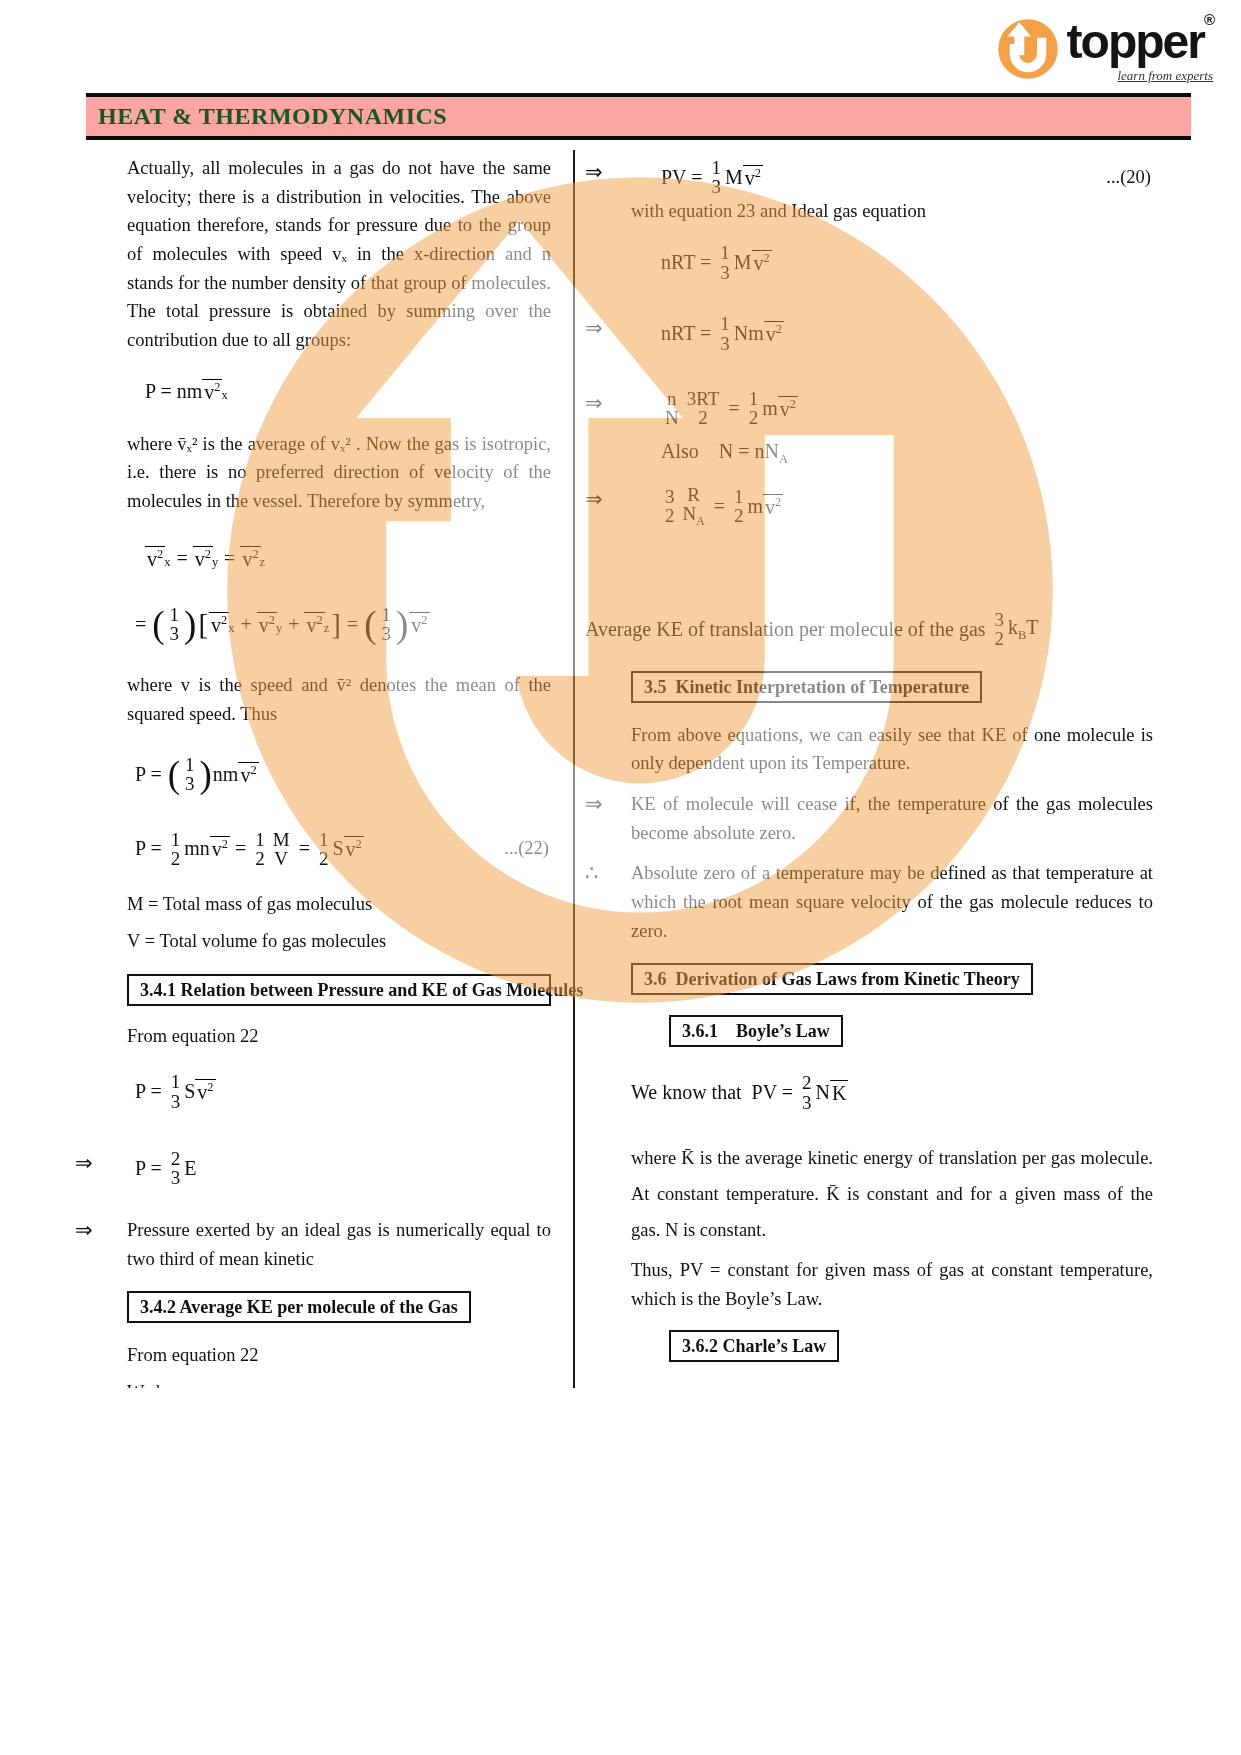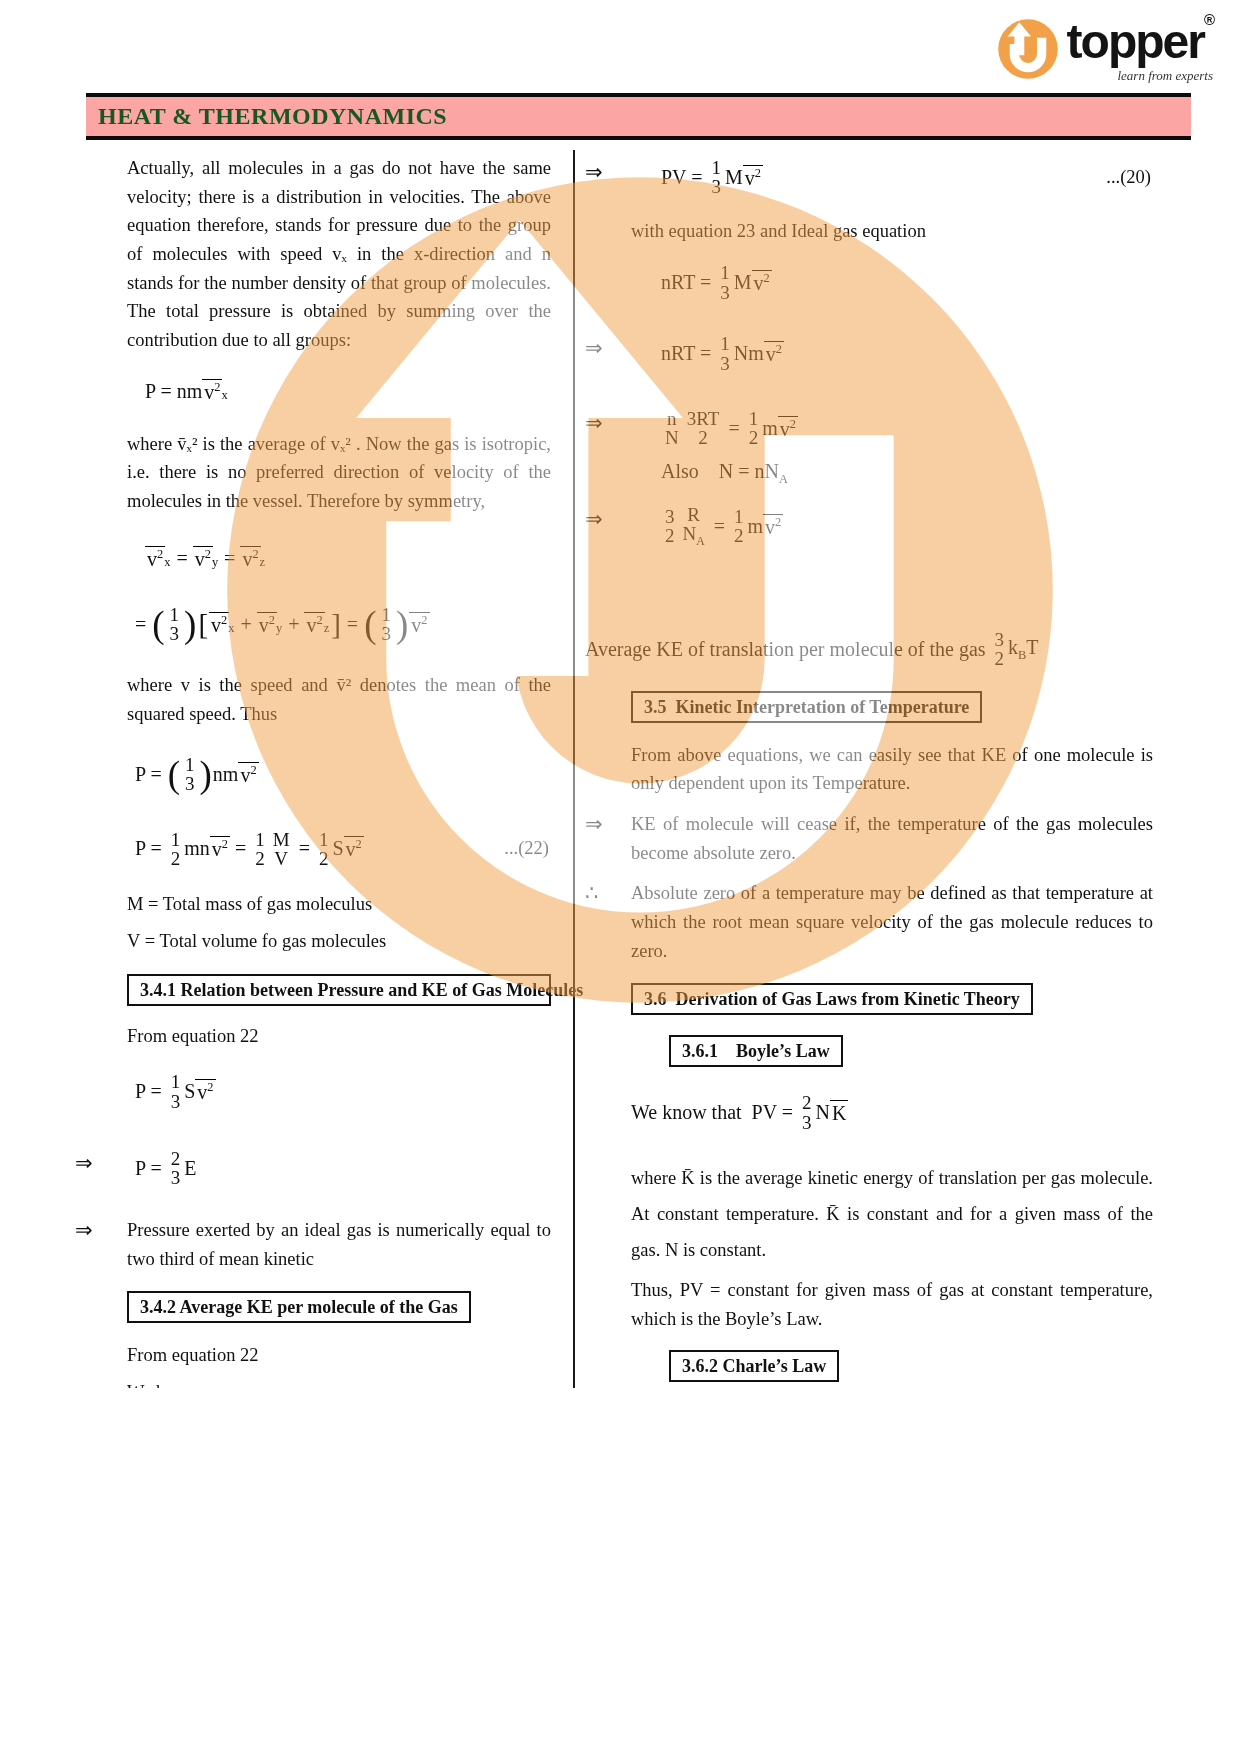--- a/index.html
+++ b/index.html
@@ -6,21 +6,21 @@
   #page{position:relative;width:1241px;height:1388px;background:#fff;overflow:hidden;
         font-family:"Liberation Serif", serif;color:#111;}
 
   
   .brand{position:absolute;top:18px;right:28px;display:flex;align-items:flex-start;}
   .brand svg{width:62px;height:62px;margin-right:8px;}
   .brand .word{font-family:"Liberation Sans", sans-serif;font-weight:bold;
                font-size:48px;letter-spacing:-2px;color:#141414;line-height:1;}
   .brand .reg{font-size:15px;vertical-align:top;position:relative;top:-6px;font-weight:bold;}
   .brand .tagline{font-style:italic;font-size:13px;color:#333;text-align:right;
-                  margin-top:2px;font-family:"Liberation Serif", serif;}
+                  margin-top:2px;font-family:"Liberation Serif", serif;text-decoration:underline;}
 
   
   .chapbar{position:absolute;left:86px;top:93px;width:1105px;height:39px;background:#fca5a5;
            border-top:4.5px solid #0b0b0b;border-bottom:4.5px solid #0b0b0b;
            display:flex;align-items:center;}
   .chapbar .title{font-weight:bold;font-size:24px;color:#18571F;padding-left:12px;
                   letter-spacing:0.5px;font-family:"Liberation Serif", serif;}
 
   
   .cols{position:absolute;left:75px;top:150px;width:1088px;height:1462px;display:flex;}
@@ -178,21 +178,21 @@
         </div>
       </div>
     <div class="col-right" id="col-right">
         <div class="row" style="margin-top: 8px;">
           <span class="mk">⇒</span>
           <div class="ct eqwrap">
             <span class="eqline" style="margin-left: 30px;"><span class="tx">PV = </span><span class="fr"><span>1</span><span>3</span></span><span class="tx">M</span><span class="ov">v<sup>2</sup></span></span>
             <span class="eqlabel">...(20)</span>
           </div>
         </div>
-        <div class="row" style="margin-top: 20px;">
+        <div class="row" style="">
           <span class="mk"></span>
           <div class="ct para">with equation 23 and Ideal gas equation</div>
         </div>
         <div class="row" style="margin-top: 18px;">
           <span class="mk"></span>
           <div class="ct eqwrap">
             <span class="eqline" style="margin-left: 30px;"><span class="tx">nRT = </span><span class="fr"><span>1</span><span>3</span></span><span class="tx">M</span><span class="ov">v<sup>2</sup></span></span>
           </div>
         </div>
         <div class="row" style="margin-top: 32px;">

